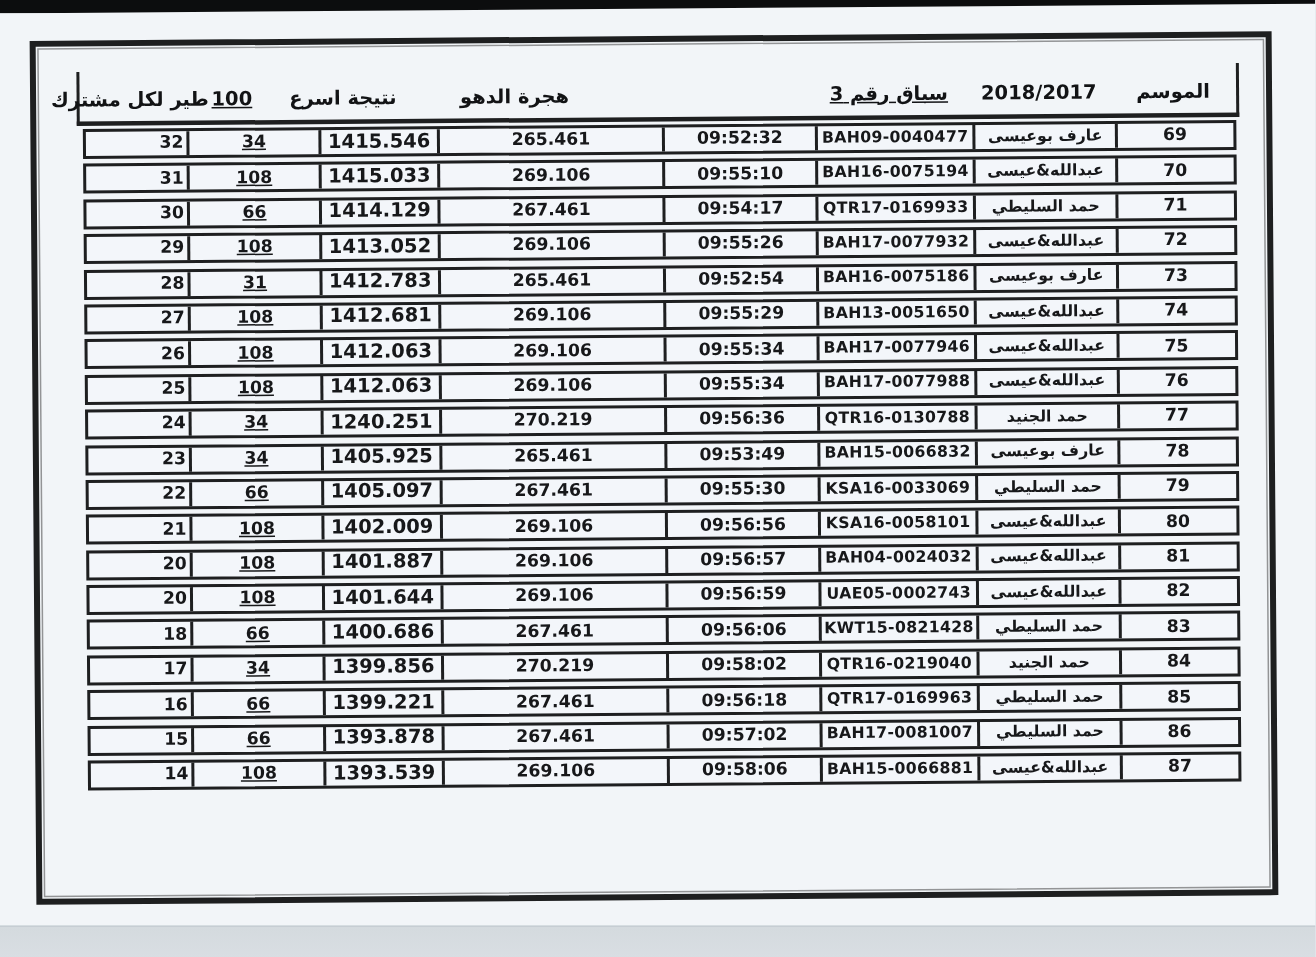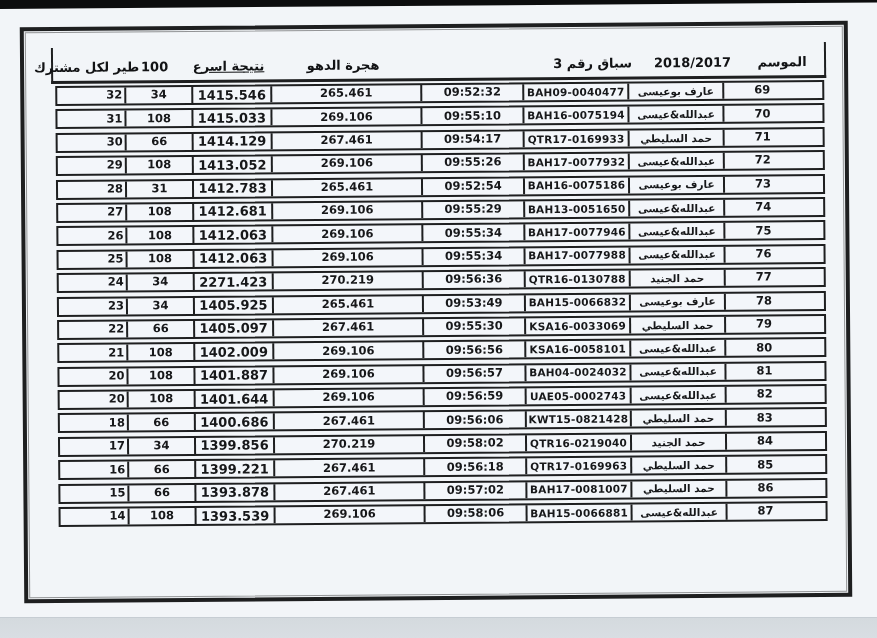--- a/index.html
+++ b/index.html
@@ -61,22 +61,22 @@
     align-items: center;
   }
   .hcell {
     box-sizing: border-box;
     display: flex; align-items: center; justify-content: center;
     font-weight: bold; font-size: 13px; color: #121315;
     white-space: nowrap;
     padding-top: 5px;
     direction: rtl;
   }
-  .hc0 { width: 67px; } .hc1 { width: 69px; } .hc2 { width: 79px; text-decoration: underline; }
-  .hc3 { width: 150px; } .hc4 { width: 122px; } .hc5 { width: 105px; }
+  .hc0 { width: 67px; } .hc1 { width: 69px; text-decoration: underline; } .hc2 { width: 79px; }
+  .hc3 { width: 150px; } .hc4 { width: 122px; } .hc5 { width: 105px; text-decoration: underline; }
   .hc6 { width: 95px; direction: ltr; } .hc7 { width: 84px; }
 
   
   .rows {
     position: absolute; left: 31px; top: 55px;
     width: 769px;
   }
   .row {
     display: flex;
     height: 20px;
@@ -88,21 +88,21 @@
   .cell {
     box-sizing: border-box;
     border-left: 2px solid #1e1f20;
     display: flex; align-items: center; justify-content: center;
     font-weight: bold; color: #17181a;
     font-size: 11.5px; line-height: 1;
     white-space: nowrap; overflow: hidden;
   }
   .cell:first-child { border-left: none; padding-left: 47px; }
   .c-rank     { width: 67px; }
-  .c-count    { width: 67px; }
+  .c-count    { width: 88px; text-decoration: underline; }
   .c-speed    { width: 79px; font-size: 13px; }
   .c-distance { width: 150px; }
   .c-time     { width: 102px; direction: ltr; }
   .c-ring     { width: 105px; font-size: 10.5px; direction: ltr; letter-spacing: .2px; }
   .c-name     { width: 95px; font-size: 10.5px; direction: rtl; }
   .c-serial   { width: 78px; text-align: right; }
 </style>
 </head>
 <body>
 
@@ -198,21 +198,21 @@
     <div class="cell c-speed">1412.063</div>
     <div class="cell c-distance">269.106</div>
     <div class="cell c-time">09:55:34</div>
     <div class="cell c-ring">BAH17-0077988</div>
     <div class="cell c-name">عبدالله&amp;عيسى</div>
     <div class="cell c-serial">76</div>
   </div>
           <div class="row">
     <div class="cell c-rank">24</div>
     <div class="cell c-count">34</div>
-    <div class="cell c-speed">2271.423</div>
+    <div class="cell c-speed">1240.251</div>
     <div class="cell c-distance">270.219</div>
     <div class="cell c-time">09:56:36</div>
     <div class="cell c-ring">QTR16-0130788</div>
     <div class="cell c-name">حمد الجنيد</div>
     <div class="cell c-serial">77</div>
   </div>
           <div class="row">
     <div class="cell c-rank">23</div>
     <div class="cell c-count">34</div>
     <div class="cell c-speed">1405.925</div>

